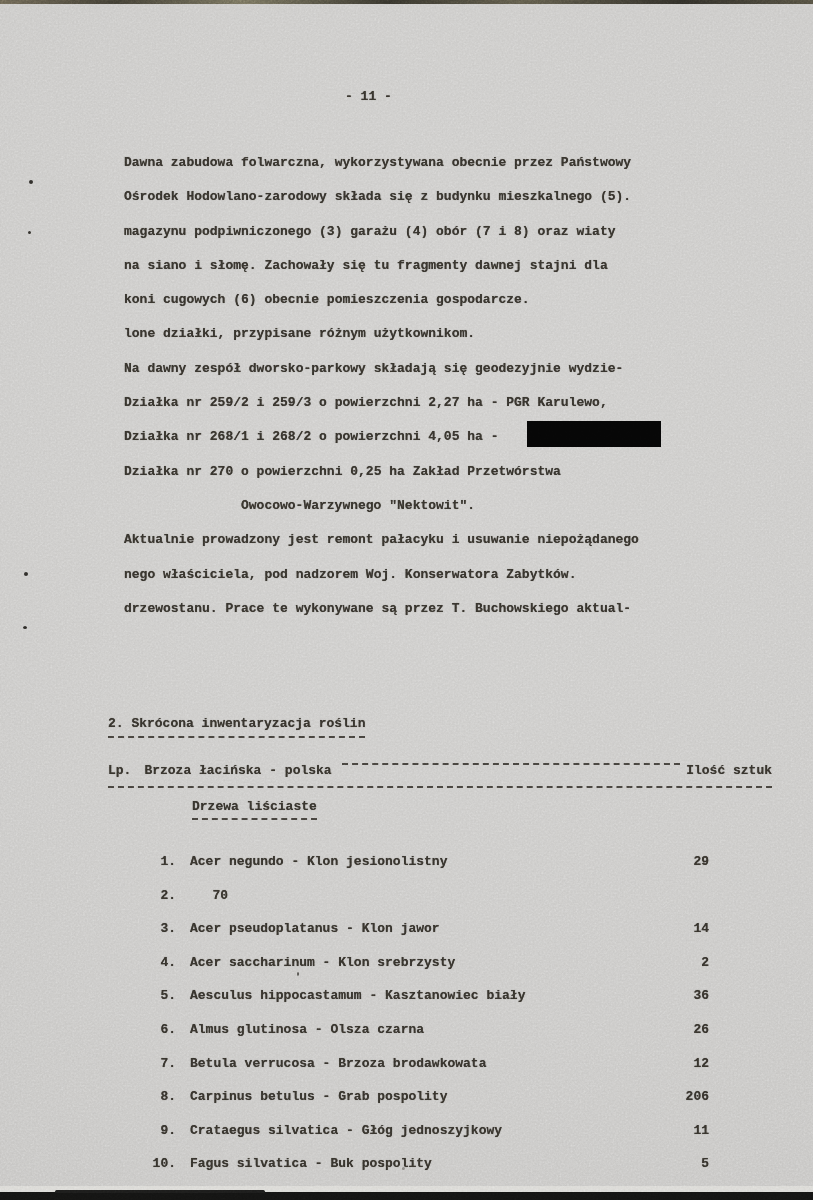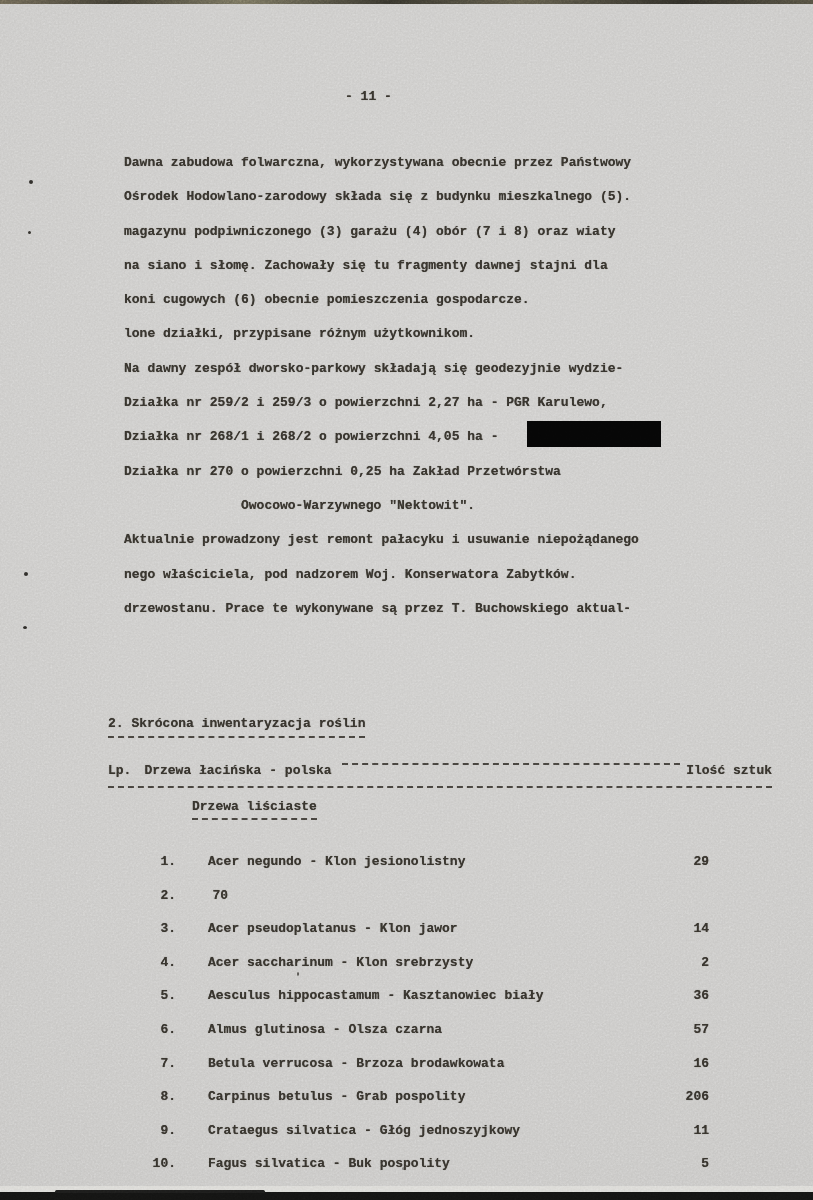--- a/index.html
+++ b/index.html
@@ -77,21 +77,21 @@
   .group-heading {
     position: absolute; top: 799px; left: 192px; z-index: 2;
     display: inline-block; padding-bottom: 4px;
     border-bottom: 2px dashed rgba(52,49,43,0.9);
     white-space: pre;
   }
 
   .rows { position: absolute; top: 845px; left: 108px; width: 601px; z-index: 2; }
   .row { display: flex; line-height: 33.6px; height: 33.6px; }
   .row .no { width: 68px; text-align: right; white-space: pre; }
-  .row .nm { flex: 1; margin-left: 32px; white-space: pre; font-family: Liberation Mono, monospace; }
+  .row .nm { flex: 1; margin-left: 14px; white-space: pre; font-family: Liberation Mono, monospace; }
   .row .qty { width: 52px; text-align: right; white-space: pre; }
 
   
   .grain {
     position: absolute; inset: 0; z-index: 3;
     pointer-events: none; mix-blend-mode: overlay; opacity: 0.55;
   }
 </style>
 </head>
 <body>
@@ -137,21 +137,21 @@
 
   <div class="line"><span class="line-text">nego właściciela, pod nadzorem Woj. Konserwatora Zabytków.</span></div>
 
   <div class="line"><span class="line-text">drzewostanu. Prace te wykonywane są przez T. Buchowskiego aktual-</span></div>
 </div>
 
   <div class="heading ink">2. Skrócona inwentaryzacja roślin</div>
 
   <div class="table-header ink">
     <span class="th-lp">Lp.</span>
-    <span class="th-name">Drzewa łacińska - polska</span>
+    <span class="th-name">Brzoza łacińska - polska</span>
     <span class="th-filler"></span>
     <span class="th-qty">Ilość sztuk</span>
   </div>
 
   <div class="group-heading ink">Drzewa liściaste</div>
 
   <div class="rows ink">
   <div class="row">
     <span class="no">1.</span>
     <span class="nm">Acer negundo - Klon jesionolistny</span>
@@ -177,27 +177,27 @@
 
   <div class="row">
     <span class="no">5.</span>
     <span class="nm">Aesculus hippocastamum - Kasztanowiec biały</span>
     <span class="qty">36</span>
   </div>
 
   <div class="row">
     <span class="no">6.</span>
     <span class="nm">Almus glutinosa - Olsza czarna</span>
-    <span class="qty">57</span>
+    <span class="qty">26</span>
   </div>
 
   <div class="row">
     <span class="no">7.</span>
     <span class="nm">Betula verrucosa - Brzoza brodawkowata</span>
-    <span class="qty">16</span>
+    <span class="qty">12</span>
   </div>
 
   <div class="row">
     <span class="no">8.</span>
     <span class="nm">Carpinus betulus - Grab pospolity</span>
     <span class="qty">206</span>
   </div>
 
   <div class="row">
     <span class="no">9.</span>

